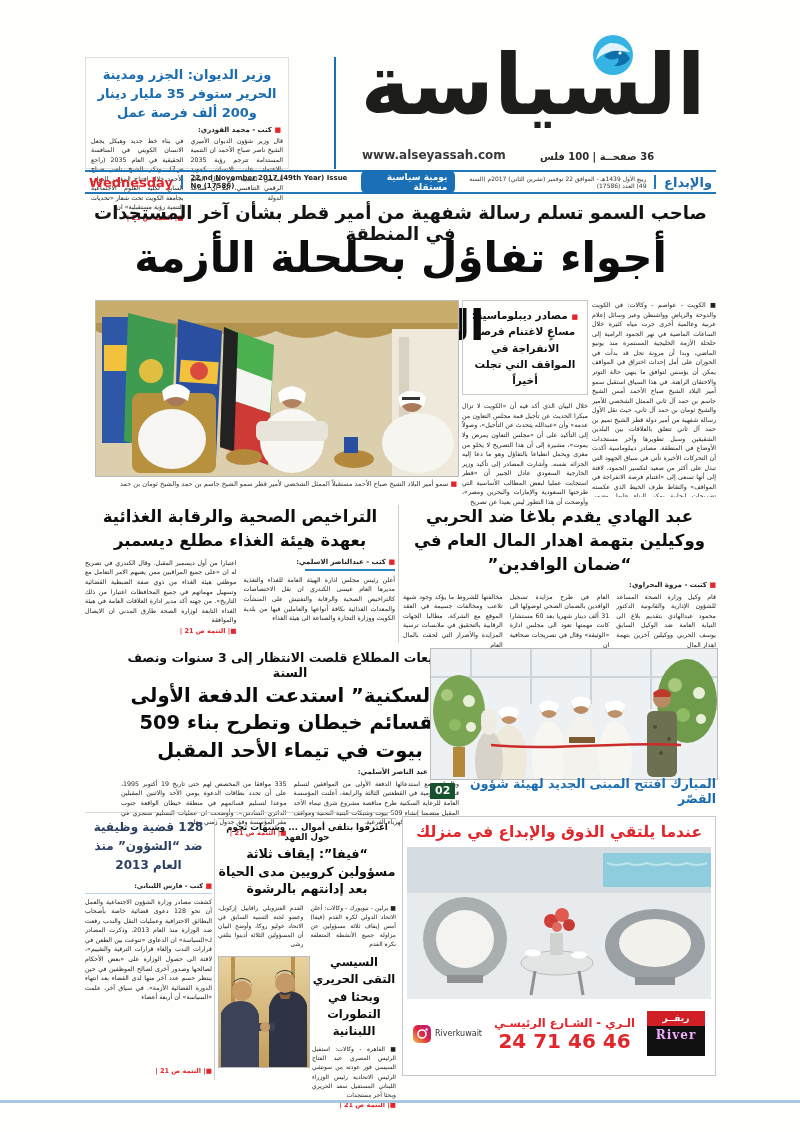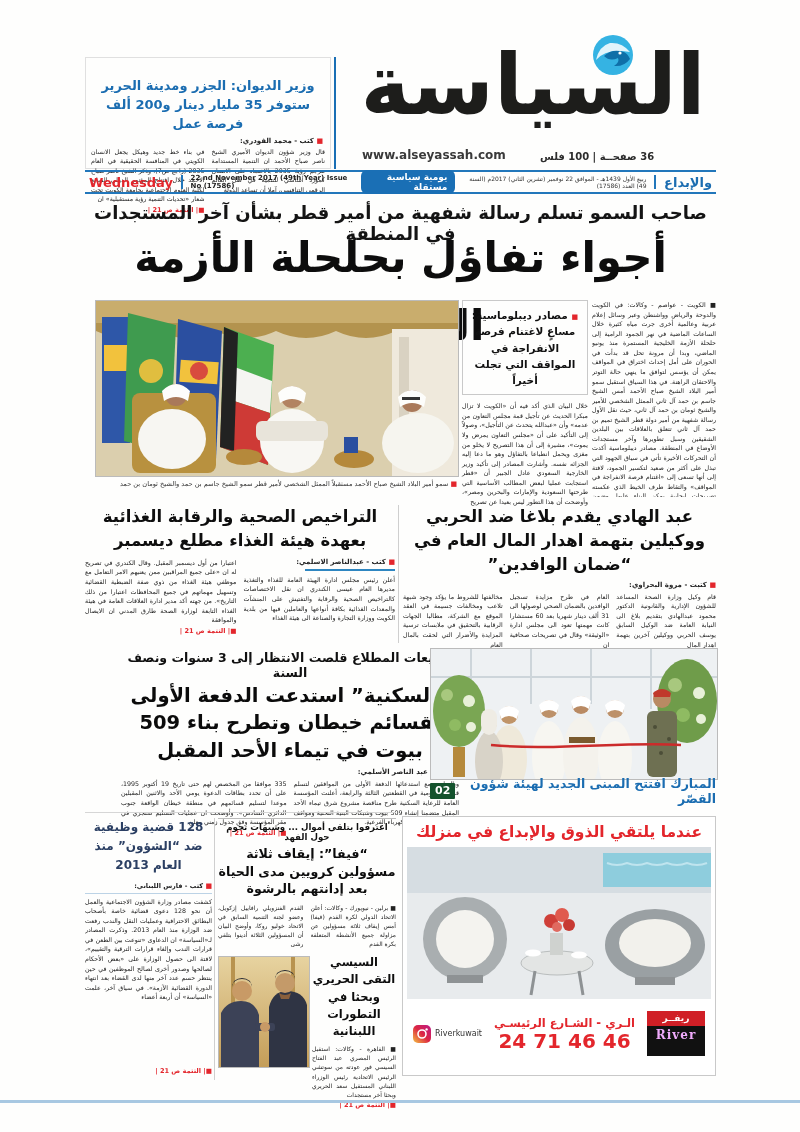--- a/index.html
+++ b/index.html
@@ -38,21 +38,21 @@
            display:flex;align-items:center;gap:8px;padding:0 4px;box-sizing:border-box;}
   .datebar .sep{width:2px;height:14px;background:#2277bb;}
   .badge{background:#1a6fb5;color:#fff;font-size:9px;font-weight:bold;
          padding:2px 8px;border-radius:6px;}
 </style>
 </head>
 <body>
 
 <div class="page">
 
-  <div class="abs rtl" style="left:85px;top:57px;width:246px;height:112px;border:1px solid #e0e0e0;box-sizing:border-box;padding:19px 5px;">
+  <div class="abs rtl" style="left:85px;top:57px;width:204px;height:112px;border:1px solid #e0e0e0;box-sizing:border-box;padding:8px 5px;">
     <div class="blue b ctr" style="font-size:13px;line-height:1.45;">وزير الديوان: الجزر ومدينة الحرير ستوفر 35 مليار دينار و200 ألف فرصة عمل</div>
     <div class="byline" style="margin:3px 2px 2px;">
       <span class="bullet">■</span>
       <span>كتب - محمد الفودري:</span>
     </div>
     <div class="colrow" style="height:56px;">
       <div class="body-txt">قال وزير شؤون الديوان الأميري الشيخ ناصر صباح الأحمد ان التنمية المستدامة تترجم رؤية 2035 بالاعتماد على الانسان كمورد أساسي للتنمية في ظل العالم الرقمي التنافسي، آملا أن تساعد الدولة</div>
       <div>
         <div class="body-txt">في بناء خط جديد وهيكل يجعل الانسان الكويتي في المنافسة الحقيقية في العام 2035 (راجع ص7). وذكر الشيخ ناصر صباح الأحمد خلال افتتاح المؤتمر الدولي السابع لكلية العلوم الاجتماعية بجامعة الكويت تحت شعار «تحديات التنمية رؤية مستقبلية» ان</div>
         <div class="more">■| التتمة ص 21 |</div>

